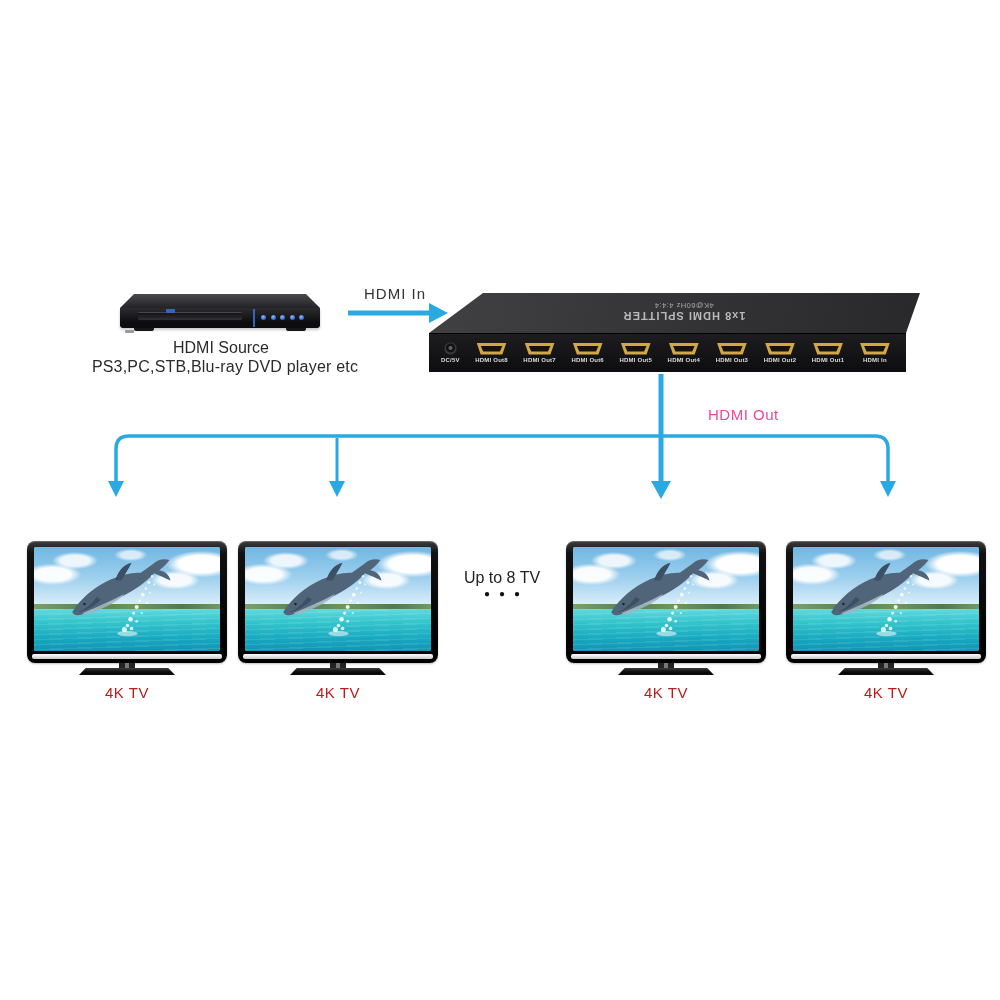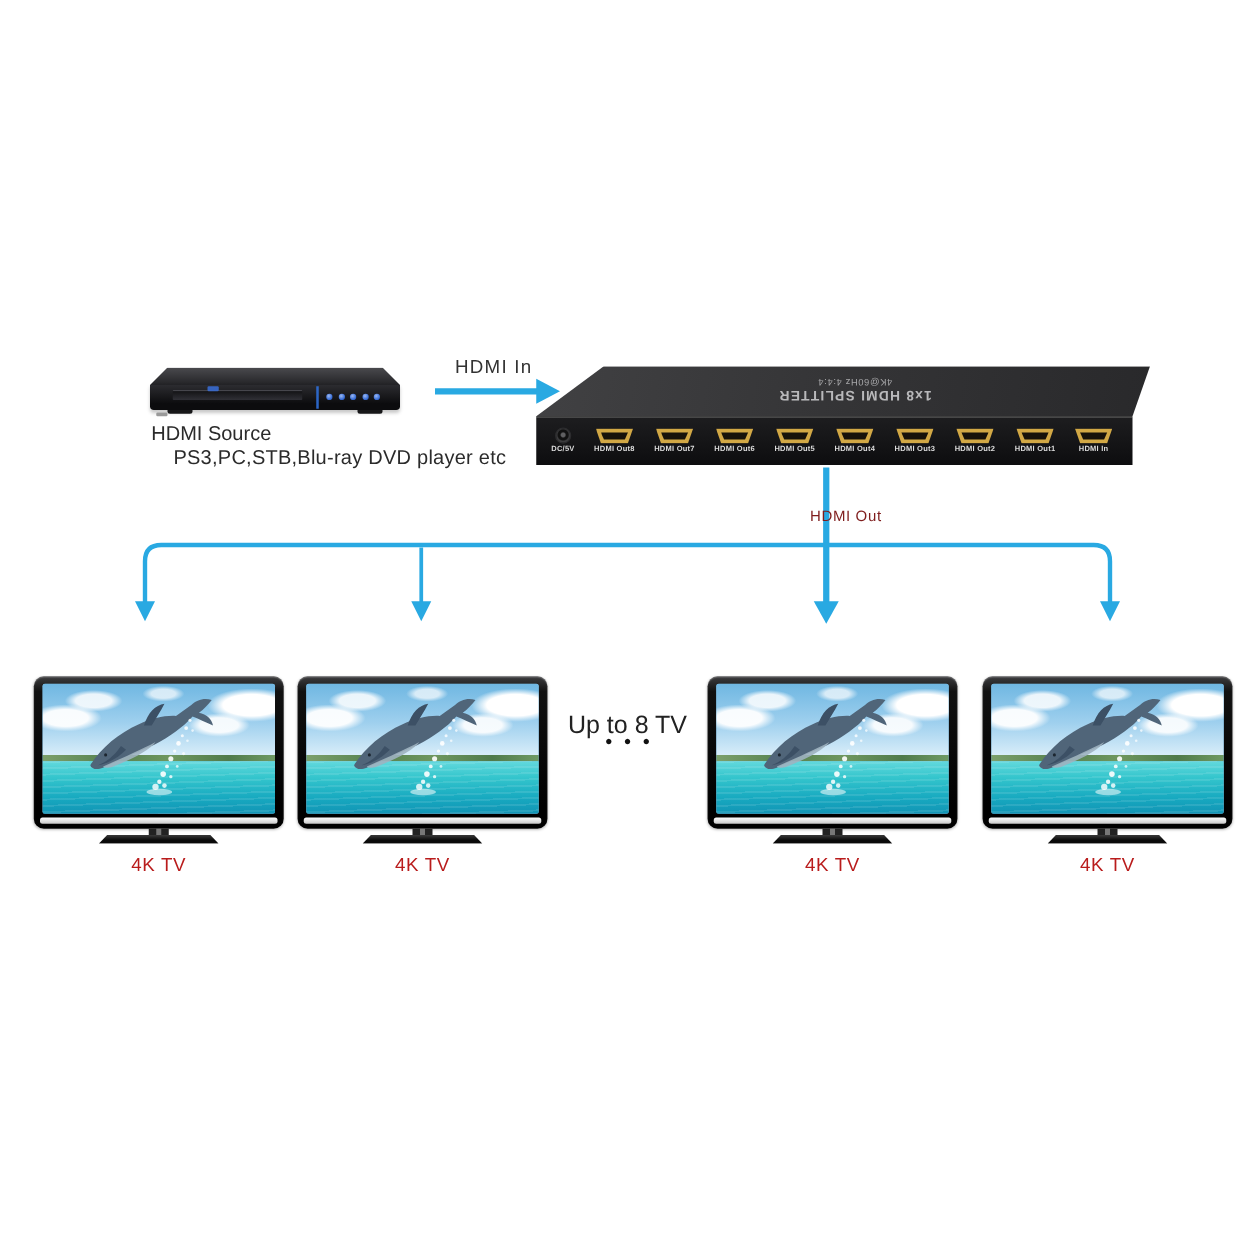--- a/index.html
+++ b/index.html
@@ -24,29 +24,29 @@
     background:linear-gradient(180deg,#141416,#303036);border-top:1px solid #46464c;border-radius:1px;}
   .player-bd{position:absolute;left:46px;top:1px;width:9px;height:4px;background:#3a6fd8;border-radius:1px;opacity:.85;}
   .player-accent{position:absolute;left:133px;top:1px;width:2px;height:18px;background:#2f6fd8;opacity:.9;}
   .player-buttons{position:absolute;left:141px;top:7px;display:flex;gap:4.5px;}
   .player-buttons i{width:5px;height:5px;border-radius:50%;
     background:radial-gradient(circle at 40% 35%,#9db9f0,#3a6fd8 60%,#1c3f8f);}
   .player-logo{position:absolute;left:5px;top:22px;width:9px;height:3px;background:#9a9a9a;border-radius:1px;}
   .player-foot{position:absolute;top:34px;width:20px;height:3px;background:#161618;border-radius:0 0 2px 2px;}
   .player-foot.f1{left:14px;} .player-foot.f2{left:166px;}
 
-  .src-title{position:absolute;left:121px;top:339px;width:200px;text-align:left;
+  .src-title{position:absolute;left:121px;top:339px;width:200px;text-align:center;
     font-size:16px;color:#2b2b2b;}
-  .src-sub{position:absolute;left:45px;top:358px;width:360px;text-align:right;
+  .src-sub{position:absolute;left:45px;top:358px;width:360px;text-align:center;
     font-size:16px;color:#2b2b2b;letter-spacing:.2px;}
 
   
   .in-label{position:absolute;left:345px;top:285px;width:100px;text-align:center;
     font-size:15px;color:#333;letter-spacing:1px;}
-  .out-label{position:absolute;left:648px;top:406px;font-size:12px;color:#7f1d1d;letter-spacing:.5px;}
+  .out-label{position:absolute;left:708px;top:406px;font-size:15px;color:#ec4899;letter-spacing:.5px;}
 
   
   .splitter{position:absolute;left:429px;top:293px;width:491px;height:79px;}
   .sp-top{position:absolute;left:0;top:0;width:491px;height:40px;
     background:linear-gradient(100deg,#414143,#333335 55%,#29292b);
     clip-path:polygon(54px 0,491px 0,477px 40px,0 40px);}
   .sp-top-text{position:absolute;left:140px;top:8px;width:230px;text-align:center;
     transform:rotate(180deg);color:#b9b9bb;}
   .sp-top-line1{font-size:11px;font-weight:bold;letter-spacing:1px;}
   .sp-top-line2{font-size:7.5px;letter-spacing:.5px;color:#a7a7a9;}
@@ -64,21 +64,21 @@
   .port .dc-icon{display:none;} .port.dc .dc-icon{display:block;}
   .port-label{font-size:6px;font-weight:bold;color:#dcdcdc;white-space:nowrap;letter-spacing:.2px;}
 
   
   svg.wires{position:absolute;left:0;top:0;width:1000px;height:1000px;pointer-events:none;}
   .wire{stroke:var(--arrow);fill:none;stroke-linecap:butt;}
   .whead{fill:var(--arrow);stroke:none;}
 
   
   .note-text{position:absolute;left:432px;top:569px;width:140px;text-align:center;
-    font-size:20px;color:#222;}
+    font-size:16px;color:#222;}
   .note-dots{position:absolute;left:432px;top:588px;width:140px;text-align:center;
     font-size:10px;color:#111;letter-spacing:9px;text-indent:9px;}
 
   
   .tv{position:absolute;top:541px;width:200px;height:160px;}
   .tv1{left:27px;} .tv2{left:238px;} .tv3{left:566px;} .tv4{left:786px;}
   .tv-frame{position:absolute;left:0;top:0;width:200px;height:122px;border-radius:8px;
     background:linear-gradient(180deg,#3d3d3f,#111 10%,#000 85%);
     box-shadow:inset 0 1px 1px rgba(255,255,255,.25), 0 1px 2px rgba(0,0,0,.25);}
   .tv-screen{position:absolute;left:7px;top:6px;width:186px;height:104px;border-radius:2px;overflow:hidden;background:#7abce4;}

